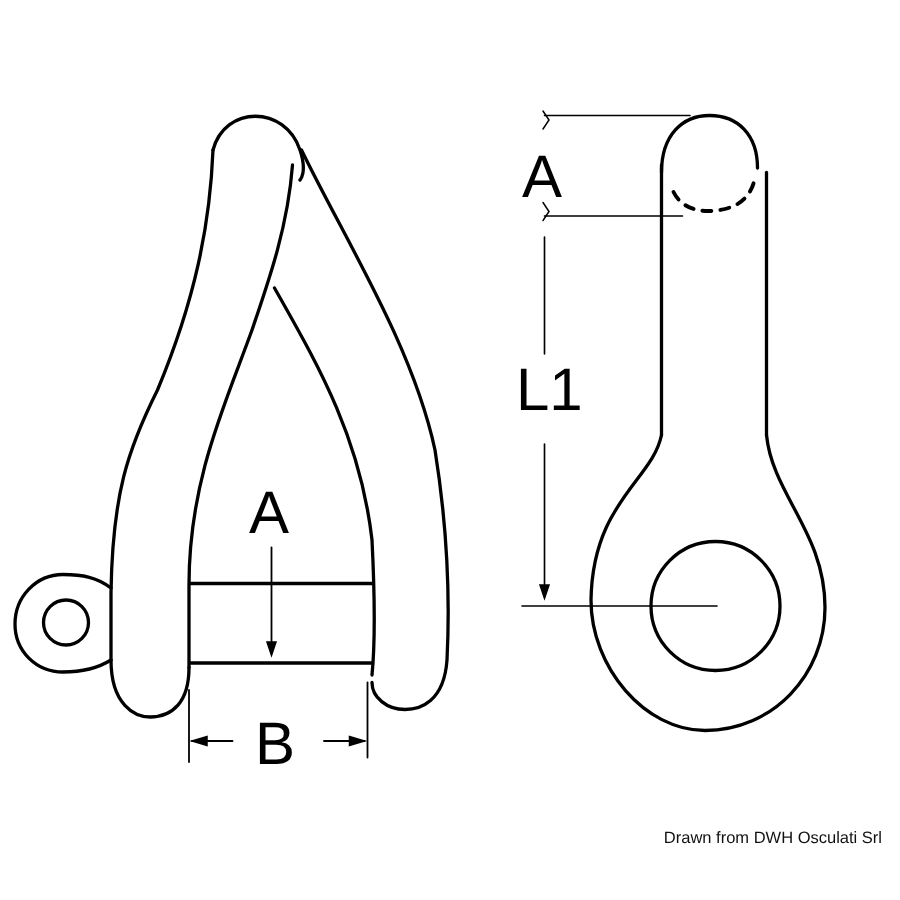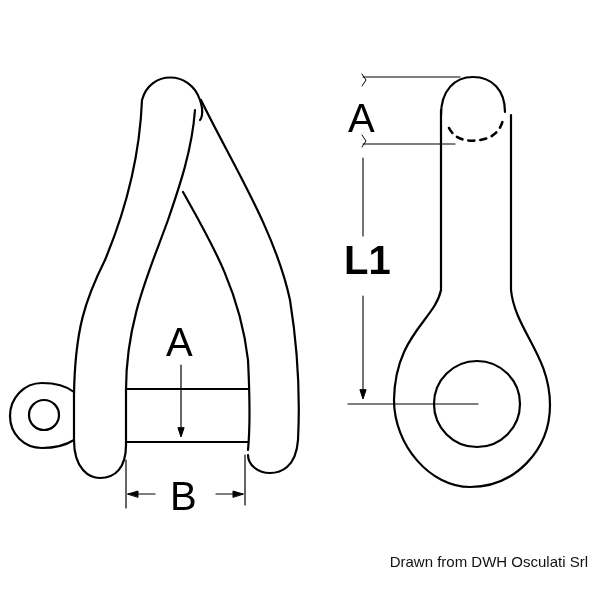--- a/index.html
+++ b/index.html
@@ -1,20 +1,20 @@
 <!DOCTYPE html>
 <html><head>
   <meta charset="utf-8">
   <style>
     html, body { margin: 0; padding: 0; background: #ffffff; }
     body { width: 600px; height: 600px; position: relative; overflow: hidden; font-family: "Liberation Sans", sans-serif; }
     svg.drawing { position: absolute; left: 0; top: 0; }
     .label { position: absolute; font-family: "Liberation Sans", sans-serif; color: #000; line-height: 1; }
     .big { font-size: 40px; }
-    .credit { font-size: 15px; color: #111; position: absolute; right: 12px; top: 553px; }
+    .credit { font-size: 11px; color: #111; position: absolute; right: 12px; top: 553px; }
   </style>
 </head>
 <body>
 
 <svg class="drawing" width="600" height="600" viewBox="0 0 600 600" fill="none" stroke="#000" stroke-width="2.2" stroke-linecap="round">
 
   <g>
 
     <path d="M142,100 C150,70 190,70 200,100 C205,115 200,120 200,120"></path>
     <path d="M142,100 C140,150 130,200 105,260 C85,300 75,330 74,395 L74,440"></path>
@@ -64,14 +64,14 @@
     <line x1="363" y1="158" x2="363" y2="236" stroke-width="1.1"></line>
     <line x1="363" y1="296" x2="363" y2="398" stroke-width="1.1"></line>
     <path d="M360,390 L363,399 L366,390 Z" fill="#000" stroke-width="1"></path>
     <line x1="348" y1="404" x2="478" y2="404" stroke-width="1.1"></line>
   </g>
 </svg>
 
 <div class="label big" style="left:166px; top:322px;">A</div>
 <div class="label big" style="left:170px; top:476px;">B</div>
 <div class="label big" style="left:348px; top:98px;">A</div>
-<div class="label big" style="left:344px; top:240px;font-weight:bold;">L1</div>
+<div class="label big" style="left:344px; top:240px;">L1</div>
 <div class="credit">Drawn from DWH Osculati Srl</div>
 
 </body></html>

